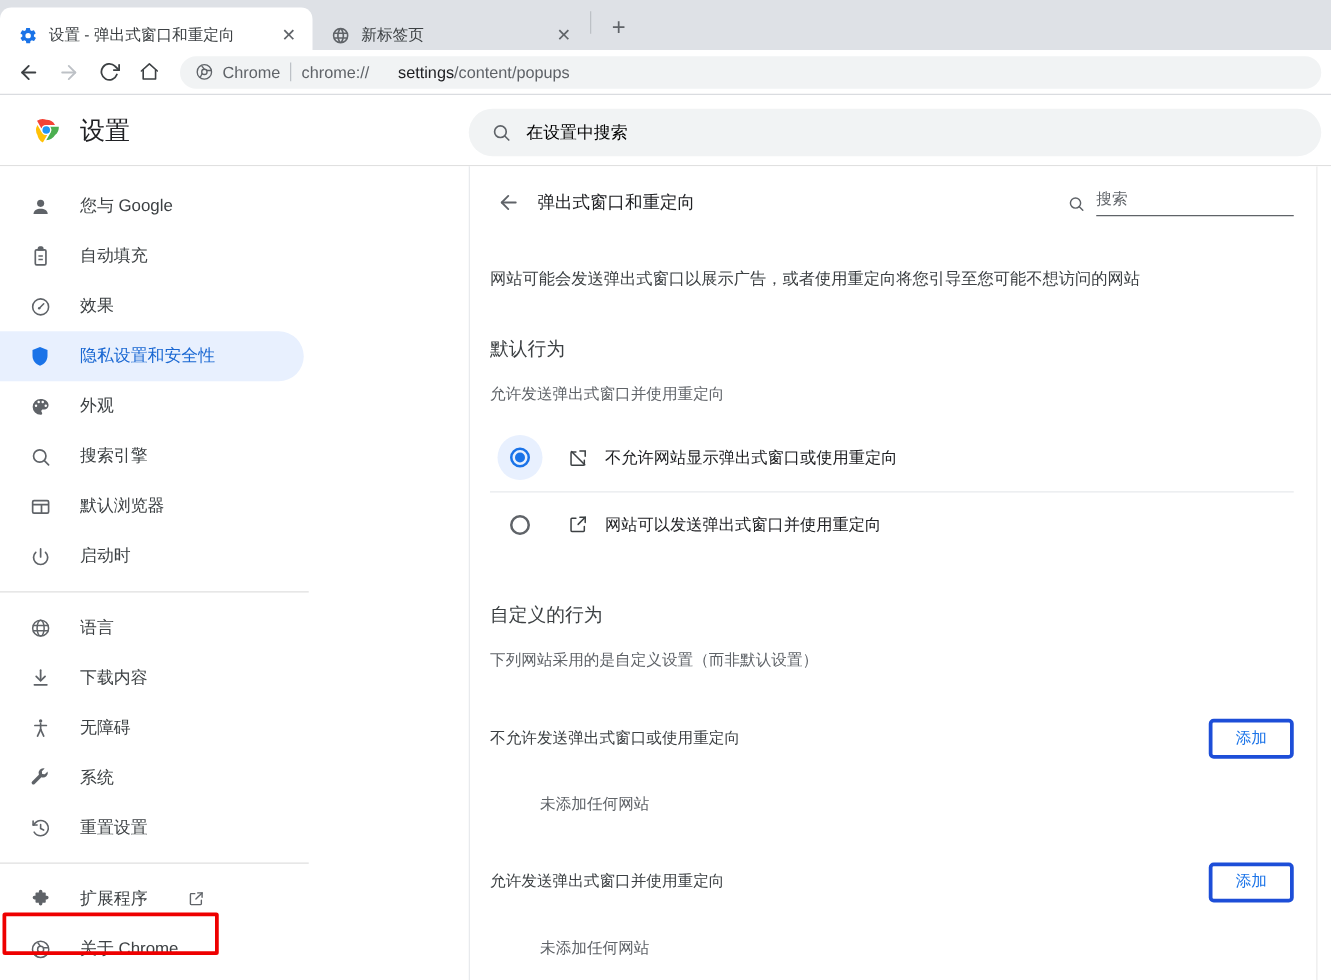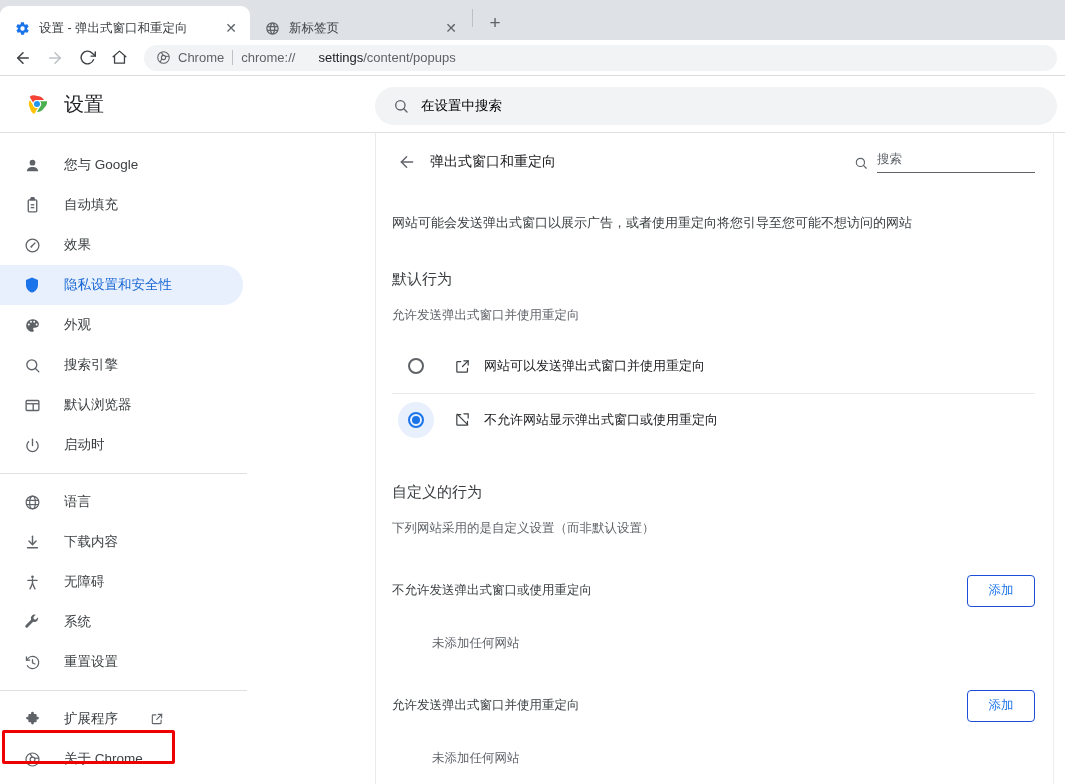--- a/index.html
+++ b/index.html
@@ -204,21 +204,21 @@
   .radio-text { font-size: 13px; color: #202124; margin-left: 12px; }
 
   .exc-group { margin-top: 30px; }
   .exc-head {
     display: flex; align-items: center;
     min-height: 48px;
   }
   .exc-title { font-size: 12.5px; color: #3c4043; flex: 1; }
   .add-btn {
     width: 68px; height: 32px;
-    border: 1px solid #1d4ed8; border-radius: 4px;
+    border: 3px solid #1d4ed8; border-radius: 4px;
     background: #fff; color: #1a73e8;
     font-size: 12.5px; font-family: inherit;
     display: flex; align-items: center; justify-content: center;
   }
   .empty-note {
     font-size: 12.5px; color: #5f6368;
     padding: 20px 0 0 40px;
   }
 
   .vscroll-line {
@@ -519,46 +519,46 @@
       </div>
     </div>
 
     <div class="section">
       <div class="desc">网站可能会发送弹出式窗口以展示广告，或者使用重定向将您引导至您可能不想访问的网站</div>
 
       <div class="sublabel">默认行为</div>
       <div class="subdesc">允许发送弹出式窗口并使用重定向</div>
 
       <div class="radio-list">
+        <div class="radio-row">
+          <span class="radio-outer sel">
+            <span class="radio-ring sel"></span>
+          </span>
+          <span class="radio-ico">
+            <svg width="17" height="17" viewBox="0 0 24 24" fill="none" stroke="currentColor" stroke-width="1.7" stroke-linecap="round">
+                <path d="M14 4h6v6"></path>
+                <path d="M19 14.5V19a1 1 0 01-1 1H5a1 1 0 01-1-1V6a1 1 0 011-1h4.5"></path>
+                <line x1="4.5" y1="4.5" x2="19.5" y2="19.5"></line>
+              </svg>
+          </span>
+          <span class="radio-text">不允许网站显示弹出式窗口或使用重定向</span>
+        </div>
         <div class="radio-row">
           <span class="radio-outer">
             <span class="radio-ring"></span>
           </span>
           <span class="radio-ico">
             <svg width="17" height="17" viewBox="0 0 24 24" fill="none" stroke="currentColor" stroke-width="1.7" stroke-linecap="round">
                 <path d="M14 4h6v6"></path>
                 <path d="M20 4l-8 8"></path>
                 <path d="M19 14.5V19a1 1 0 01-1 1H5a1 1 0 01-1-1V6a1 1 0 011-1h4.5"></path>
               </svg>
           </span>
           <span class="radio-text">网站可以发送弹出式窗口并使用重定向</span>
         </div>
-        <div class="radio-row">
-          <span class="radio-outer sel">
-            <span class="radio-ring sel"></span>
-          </span>
-          <span class="radio-ico">
-            <svg width="17" height="17" viewBox="0 0 24 24" fill="none" stroke="currentColor" stroke-width="1.7" stroke-linecap="round">
-                <path d="M14 4h6v6"></path>
-                <path d="M19 14.5V19a1 1 0 01-1 1H5a1 1 0 01-1-1V6a1 1 0 011-1h4.5"></path>
-                <line x1="4.5" y1="4.5" x2="19.5" y2="19.5"></line>
-              </svg>
-          </span>
-          <span class="radio-text">不允许网站显示弹出式窗口或使用重定向</span>
-        </div>
       </div>
 
       <div class="sublabel">自定义的行为</div>
       <div class="subdesc">下列网站采用的是自定义设置（而非默认设置）</div>
 
       <div class="exc-group">
         <div class="exc-head">
           <span class="exc-title">不允许发送弹出式窗口或使用重定向</span>
           <button class="add-btn">添加</button>
         </div>

